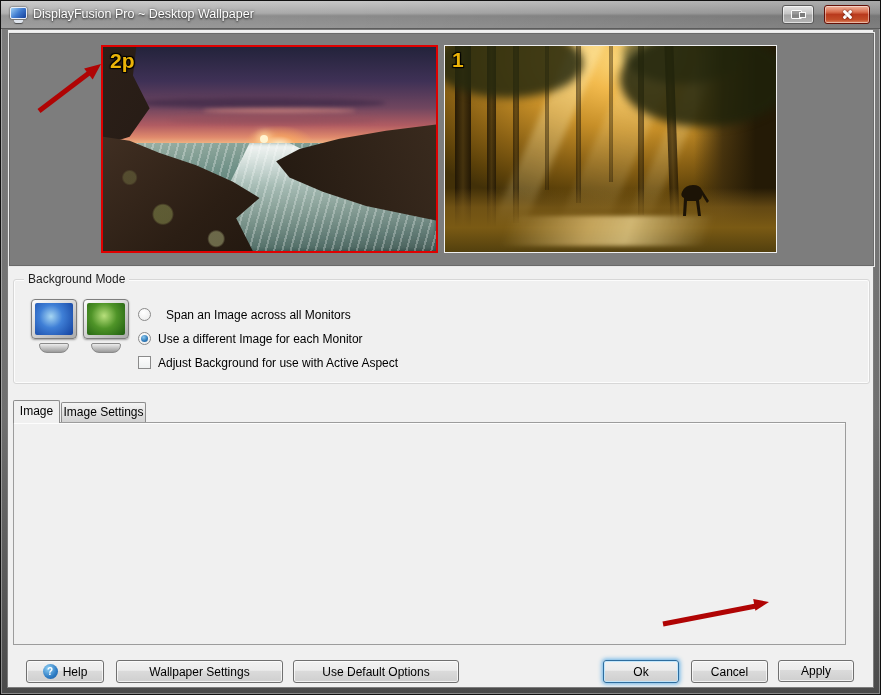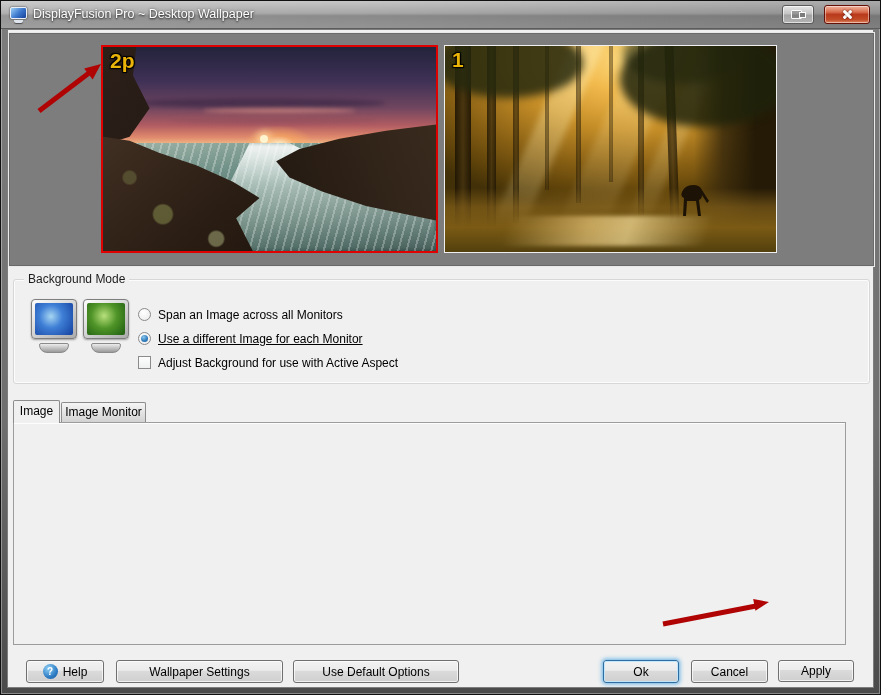--- a/index.html
+++ b/index.html
@@ -236,29 +236,29 @@
       </div>
       <div class="mon-stand"></div>
   </div>
   <div class="monitor" style="left:82px; top:298px;">
     <div class="mon-frame">
         <div class="mon-screen mon-green"></div>
       </div>
       <div class="mon-stand"></div>
   </div>
   <div class="radio" style="left:137px; top:307px;"></div>
-  <div class="ctl-label" style="left:157px; top:307px;">Span an Image across all Monitors</div>
+  <div class="ctl-label" style="left:165px; top:307px;">Span an Image across all Monitors</div>
   <div class="radio sel" style="left:137px; top:331px;"></div>
-  <div class="ctl-label" style="left:157px; top:331px;text-decoration:underline;">Use a different Image for each Monitor</div>
+  <div class="ctl-label" style="left:157px; top:331px;">Use a different Image for each Monitor</div>
   <div class="checkbox" style="left:137px; top:355px;"></div>
   <div class="ctl-label" style="left:157px; top:355px;">Adjust Background for use with Active Aspect</div>
 
   <div class="tab-panel"></div>
   <div class="tab-active">Image</div>
-  <div class="tab-inactive">Image Monitor</div>
+  <div class="tab-inactive">Image Settings</div>
 
   <div class="ctl-label" style="left:37px; top:433px;">Image Mode:</div>
   <div class="combo" style="left:37px; top:452px; width:421px;">
     <div class="img-stack">
         <div class="b"></div>
         <div class="f"></div>
       </div>
     <span>Randomly change using Images from my computer</span>
     <div class="combo-arrow"></div>
   </div>

